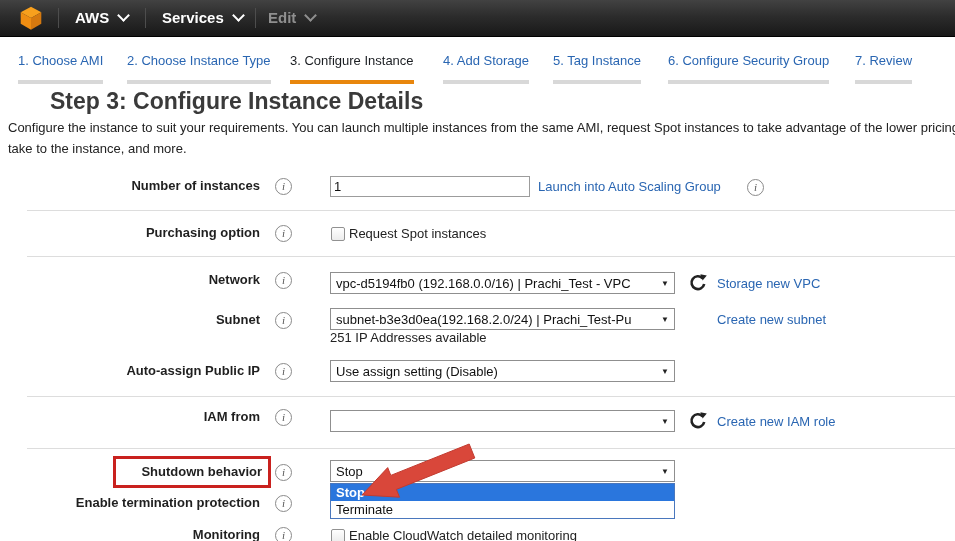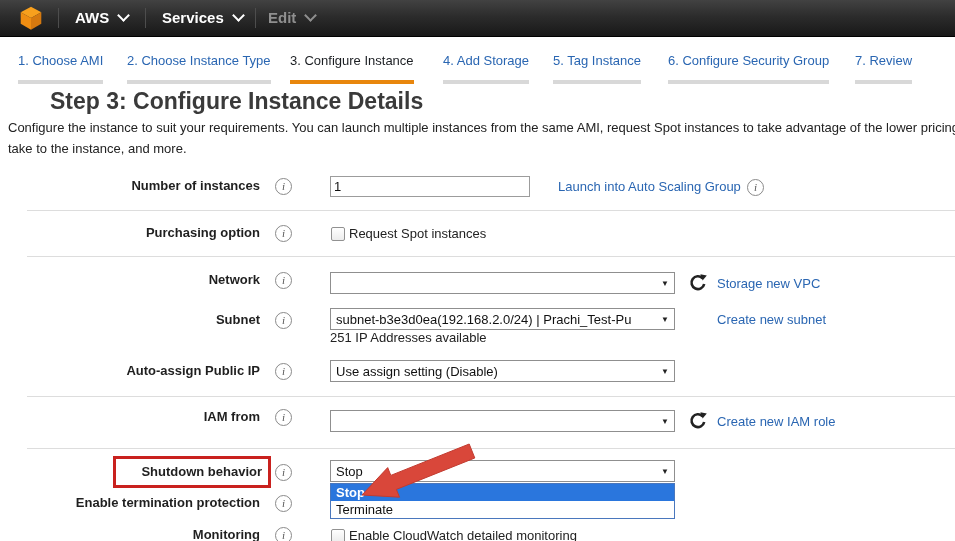--- a/index.html
+++ b/index.html
@@ -93,31 +93,32 @@
 <div class="desc-line" style="top:141px">take to the instance, and more.</div>
 
 <div class="divider" style="top:210px"></div>
 <div class="divider" style="top:256px"></div>
 <div class="divider" style="top:396px"></div>
 <div class="divider" style="top:448px"></div>
 
 <div class="flabel" style="top:178px">Number of instances</div>
 <div class="info" style="left:275px;top:178px">i</div>
 <input class="tinput" style="top: 176px;" value="1">
-<a class="link" style="left:558px;top:179px">Launch into Auto Scaling Group</a>
+<a class="link" style="left:538px;top:179px">Launch into Auto Scaling Group</a>
 <div class="info" style="left:747px;top:179px">i</div>
 
 <div class="flabel" style="top:225px">Purchasing option</div>
 <div class="info" style="left:275px;top:225px">i</div>
 <div class="checkbox" style="left:331px;top:227px"></div>
 <div class="cblabel" style="left:349px;top:226px">Request Spot instances</div>
 
 <div class="flabel" style="top:272px">Network</div>
 <div class="info" style="left:275px;top:272px">i</div>
 <div class="selectbox" style="top:272px">
+  <span class="sel-text">vpc-d5194fb0 (192.168.0.0/16) | Prachi_Test - VPC</span>
   <span class="sel-arrow">▼</span>
 </div>
 <svg class="refresh" style="left:688px;top:273px" viewBox="0 0 20 20">
   <path d="M16.2 11a6.4 6.4 0 1 1-1.6-5.7" fill="none" stroke="#222" stroke-width="2.6"></path>
   <polygon points="12.4,1.2 18.8,2.6 14.6,7.6" fill="#222"></polygon>
 </svg>
 <a class="link" style="left:717px;top:276px">Storage new VPC</a>
 
 <div class="flabel" style="top:312px">Subnet</div>
 <div class="info" style="left:275px;top:312px">i</div>

